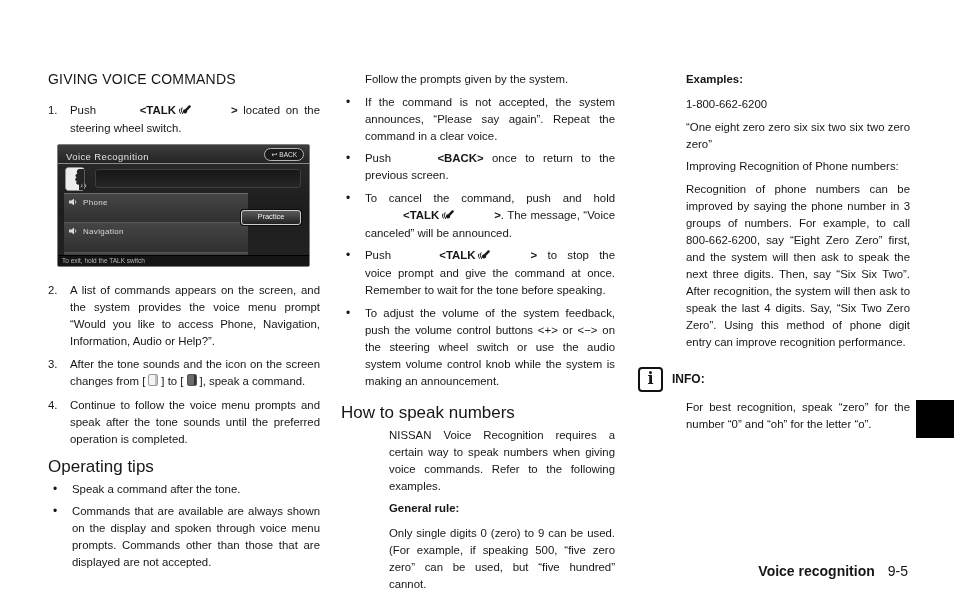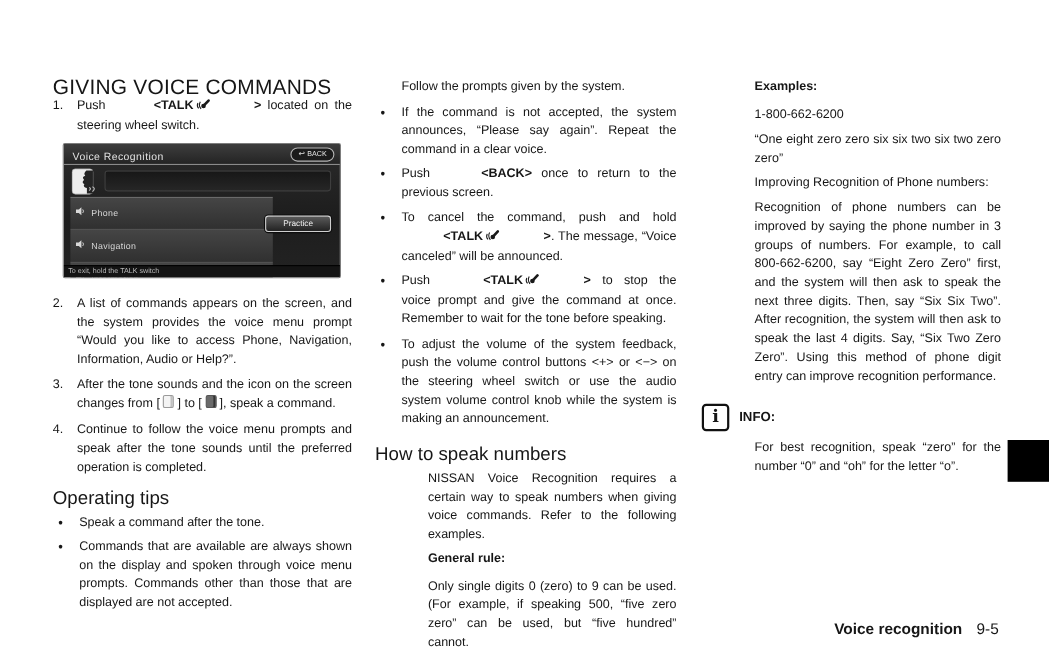--- a/index.html
+++ b/index.html
@@ -6,21 +6,21 @@
   body{
     width:954px;height:608px;background:#ffffff;position:relative;overflow:hidden;
     font-family:"Liberation Sans",sans-serif;color:#161616;
     -webkit-font-smoothing:antialiased;
   }
   .col{position:absolute;top:71px;font-size:11.4px;line-height:17px;text-align:justify;}
   #col1{left:48px;width:272px;}
   #col2{left:341px;width:274px;}
   #col3{left:638px;width:272px;}
 
-  .h-main{font-size:19px;font-weight:400;letter-spacing:.2px;margin:0 0 0 0;}
+  .h-main{font-size:14px;font-weight:400;letter-spacing:.2px;margin:0 0 14px 0;}
   .h-sub{font-size:17px;font-weight:400;margin:10px 0 6px 0;}
   p{margin:0 0 5.5px 0;padding-left:48px;}
   .blabel{font-weight:bold;margin:4px 0 8px 0;}
   .step{position:relative;padding-left:22px;margin:0 0 6.5px 0;}
   .step .num{position:absolute;left:0;top:0;}
   .bullet{position:relative;padding-left:24px;margin:0 0 5.5px 0;}
   .bullet::before{content:"\2022";position:absolute;left:5px;top:0;font-size:12px;}
   .indent{padding-left:24px;}
   b.tag{font-weight:bold;margin-left:38px;}
 
@@ -39,21 +39,21 @@
   .vr-head{position:absolute;top:0;left:0;right:0;height:18px;
     background:linear-gradient(#3d3d3d,#242424);border-bottom:1px solid #8a8a8a;}
   .vr-title{position:absolute;left:8px;top:3px;font-size:9.5px;color:#e3e3e3;letter-spacing:.4px;}
   .vr-back{position:absolute;right:5px;top:3px;height:11px;line-height:11px;padding:0 6px;
     border:1px solid #b5b5b5;border-radius:7px;font-size:6.5px;color:#e0e0e0;background:#1b1b1b;}
   .vr-back .arr{margin-right:2px;font-size:7px;}
   .vr-face{position:absolute;left:7px;top:22px;}
   .vr-field{position:absolute;left:37px;top:24px;width:204px;height:17px;border-radius:3px;
     background:linear-gradient(#171717,#262626);border:1px solid #3e3e3e;}
   .vr-list{position:absolute;left:6px;top:48px;width:184px;}
-  .vr-row{height:30px;box-sizing:border-box;display:flex;align-items:center;gap:5px;
+  .vr-row{height:30px;box-sizing:border-box;display:flex;gap:5px;
     padding-left:5px;border-bottom:1px solid #585858;
     background:linear-gradient(#454545,#303030);}
   .vr-row:first-child{border-top:1px solid #6a6a6a;}
   .vr-row-label{font-size:8px;color:#d8d8d8;letter-spacing:.3px;}
   .vr-practice{position:absolute;left:183px;top:65px;width:58px;height:13px;
     border:1px solid #cfcfcf;border-radius:3px;background:linear-gradient(#5a5a5a,#222);
     color:#efefef;font-size:7.5px;font-weight:normal;text-align:center;line-height:12px;
     box-shadow:0 0 0 1px #0c0c0c;}
   .vr-status{position:absolute;left:0;right:0;bottom:0;height:9.5px;background:#141414;
     border-top:1px solid #000;color:#b8b8b8;font-size:6.5px;line-height:9px;padding-left:4px;}

